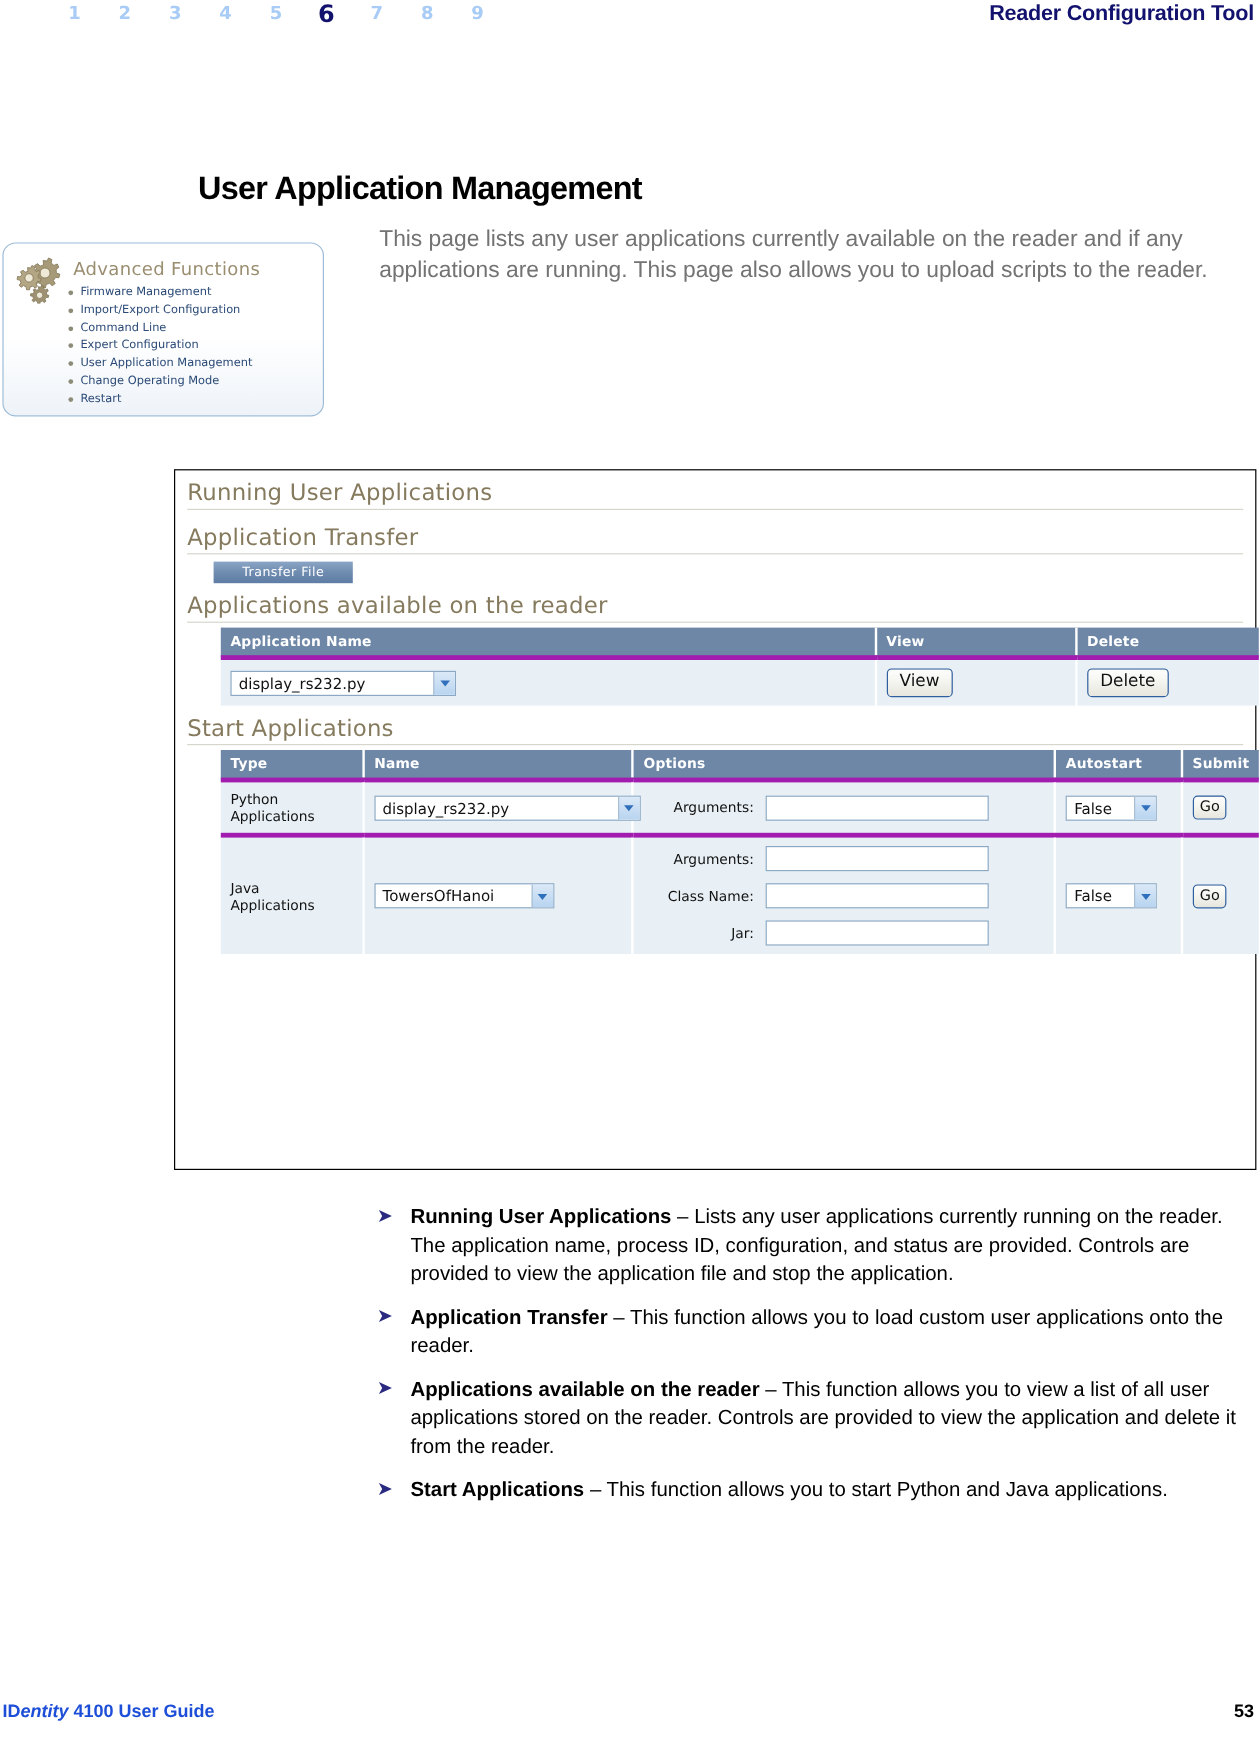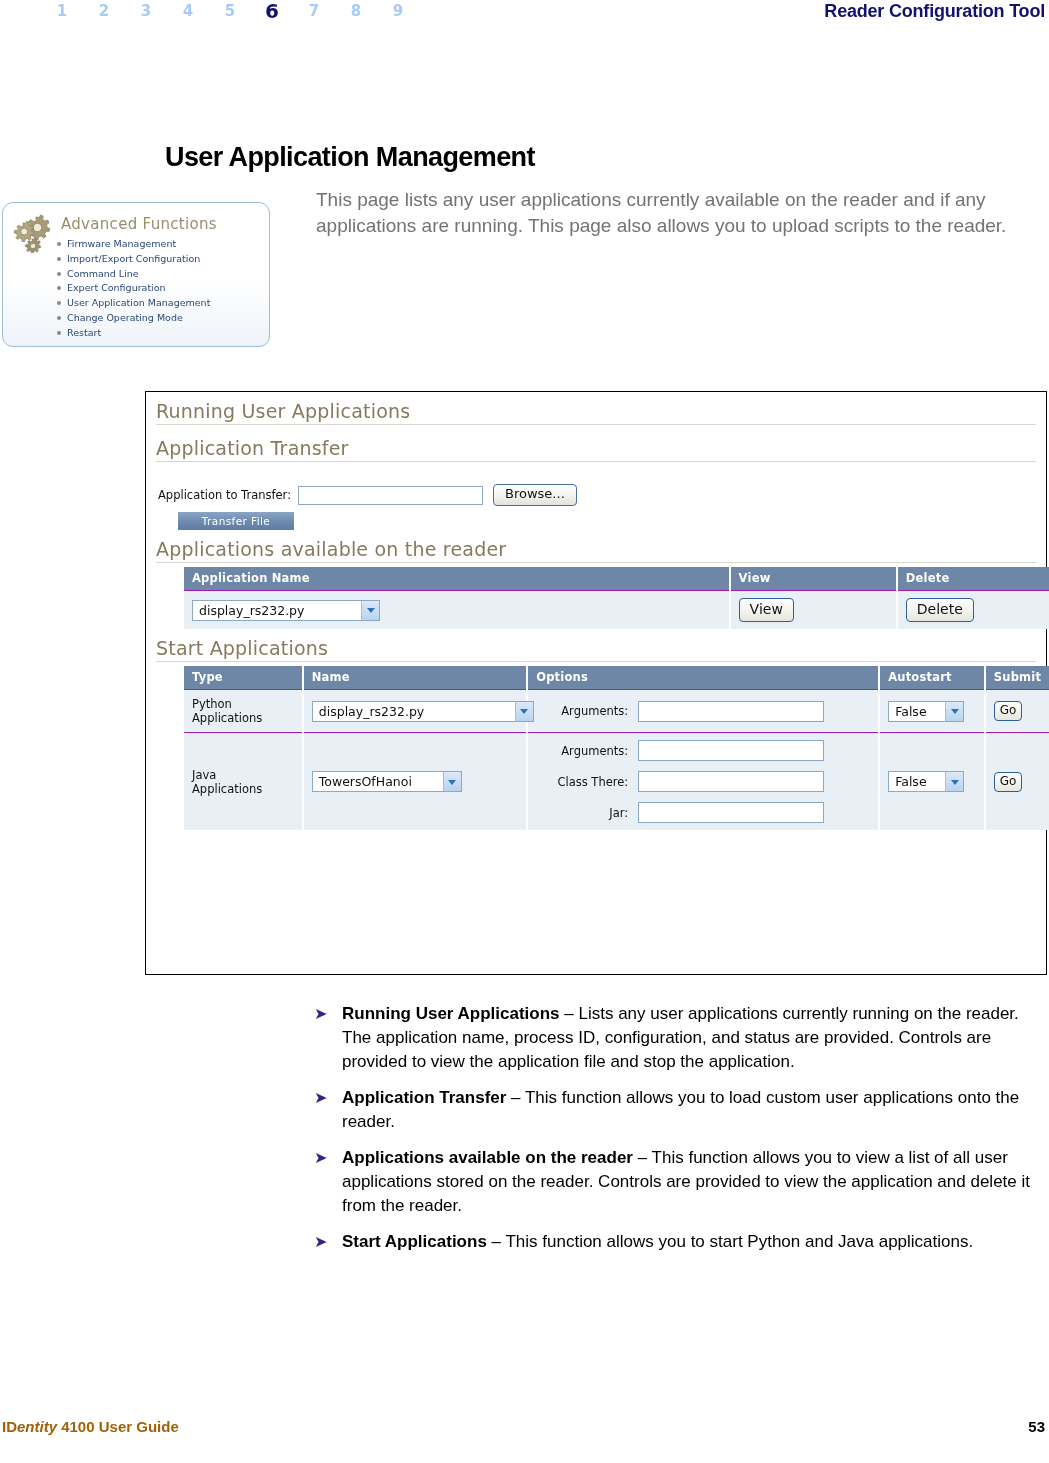--- a/index.html
+++ b/index.html
@@ -216,21 +216,21 @@
     font-weight: bold;
     text-align: left;
     padding: 4px 8px 5px 8px;
     border-right: 2px solid #ffffff;
     letter-spacing: 0.2px;
   }
   table.grid th:last-child { border-right: none; }
   table.grid td {
     background: #e8f0f6;
     border-right: 2px solid #ffffff;
-    border-top: 1px solid #a21caf;
+    border-top: 4px solid #a21caf;
     padding: 7px 8px;
     vertical-align: middle;
     font-size: 11.5px;
     color: #111;
   }
   table.grid td:last-child { border-right: none; }
 
   
   .sel {
     display: inline-flex;
@@ -344,21 +344,21 @@
   }
   .bullet .btext b { font-weight: bold; }
 
   
   .footer-left {
     position: absolute;
     left: 2px;
     bottom: 28px;
     font-size: 15px;
     font-weight: bold;
-    color: #a16207;
+    color: #1d4ed8;
   }
   .footer-left .it { font-style: italic; }
   .footer-right {
     position: absolute;
     right: 4px;
     bottom: 28px;
     font-size: 15px;
     font-weight: bold;
     color: #000;
   }
@@ -411,25 +411,20 @@
 </div>
 
 <div class="shot">
   <div class="shot-body">
 
     <div class="sec-head">Running User Applications</div>
 
     <div class="spacer-12"></div>
 
     <div class="sec-head">Application Transfer</div>
-    <div class="transfer-row">
-      <span class="transfer-label">Application to Transfer:</span>
-      <input class="text-input ti-transfer" type="text" value="" style="">
-      <button class="btn-browse">Browse...</button>
-    </div>
     <div class="btn-transfer-file">Transfer File</div>
 
     <div class="spacer-8"></div>
 
     <div class="sec-head">Applications available on the reader</div>
     <table class="grid">
       <colgroup>
           <col style="width:62%">
           <col style="width:19%">
           <col style="width:19%">
@@ -519,21 +514,21 @@
               <span class="sel-val">TowersOfHanoi</span>
               <span class="sel-arrow"></span>
             </span>
           </td>
           <td>
             <div class="opt-line">
               <span class="opt-label">Arguments:</span>
               <input class="text-input opt-input" type="text" value="" style="">
             </div>
             <div class="opt-line">
-              <span class="opt-label">Class There:</span>
+              <span class="opt-label">Class Name:</span>
               <input class="text-input opt-input" type="text" value="" style="">
             </div>
             <div class="opt-line">
               <span class="opt-label">Jar:</span>
               <input class="text-input opt-input" type="text" value="" style="">
             </div>
           </td>
           <td>
             <span class="sel sel-w-bool">
               <span class="sel-val">False</span>

